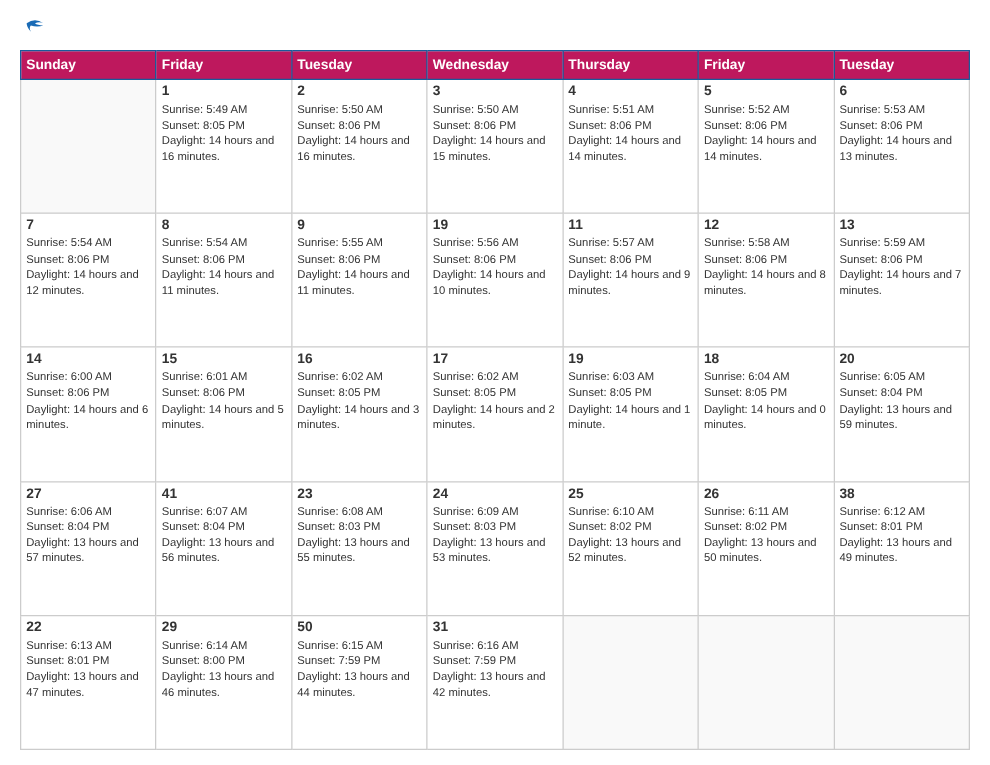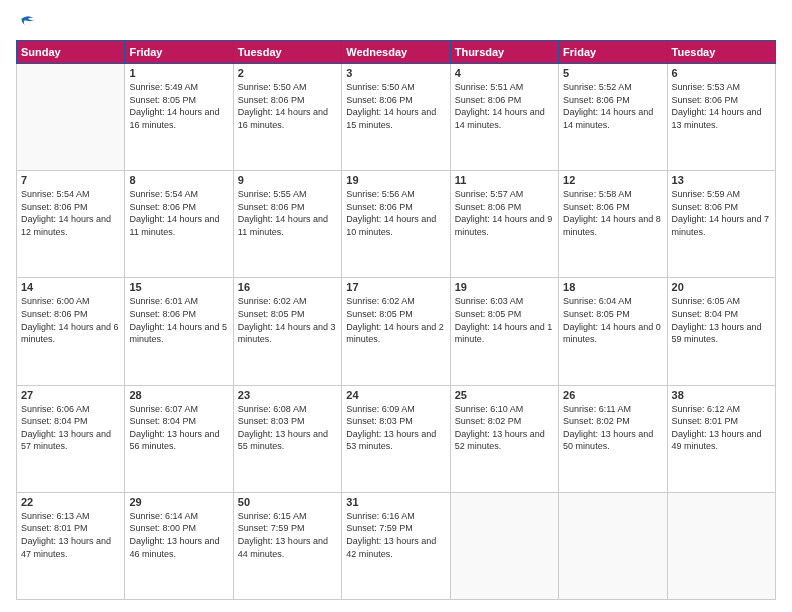--- a/index.html
+++ b/index.html
@@ -302,21 +302,21 @@
         <tr>
           <td>
           <span class="day-num">27</span>
           <div class="cell-text">
             Sunrise: 6:06 AM<br>
             Sunset: 8:04 PM<br>
             Daylight: 13 hours and 57 minutes.
           </div>
         </td>
           <td>
-          <span class="day-num">28</span>
+          <span class="day-num">41</span>
           <div class="cell-text">
             Sunrise: 6:07 AM<br>
             Sunset: 8:04 PM<br>
             Daylight: 13 hours and 56 minutes.
           </div>
         </td>
           <td>
           <span class="day-num">23</span>
           <div class="cell-text">
             Sunrise: 6:08 AM<br>

